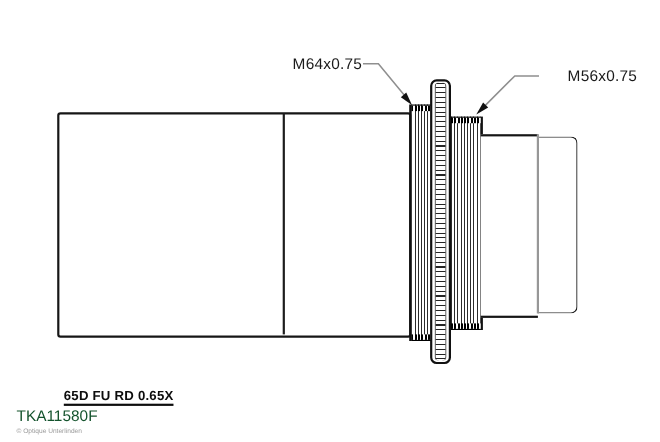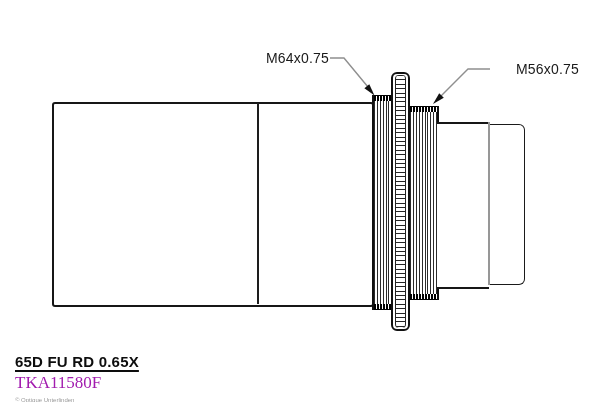--- a/index.html
+++ b/index.html
@@ -54,25 +54,26 @@
   
   .leader-svg{position:absolute;left:0;top:0;width:600px;height:402px;}
   .anno{
     position:absolute;font-size:14px;color:#1a1a1a;letter-spacing:0.2px;white-space:nowrap;
   }
   .anno-m64{left:266px;top:50px;}
   .anno-m56{left:516px;top:61px;}
   
   .title-block{position:absolute;left:15px;top:353px;}
   .dwg-title{
-    font-size:15px;font-weight:bold;color:#0d0d0d;letter-spacing:0.2px;
+    font-size:12px;font-weight:bold;color:#0d0d0d;letter-spacing:0.2px;
     text-decoration:underline;text-decoration-thickness:1.5px;text-underline-offset:2.5px;
     white-space:nowrap;
+    margin-left:43px;
   }
-  .dwg-part{font-size:17px;color:#a21caf;margin-top:2.5px;white-space:nowrap;font-family:Liberation Serif, serif;}
+  .dwg-part{font-size:14px;color:#14532d;margin-top:2.5px;white-space:nowrap;}
   .dwg-credit{font-size:6px;color:#9a9a9a;margin-top:4px;white-space:nowrap;}
 </style>
 </head>
 <body>
 
 <div class="page">
 
   <div class="body-outline"></div>
   <div class="body-divider"></div>
 

